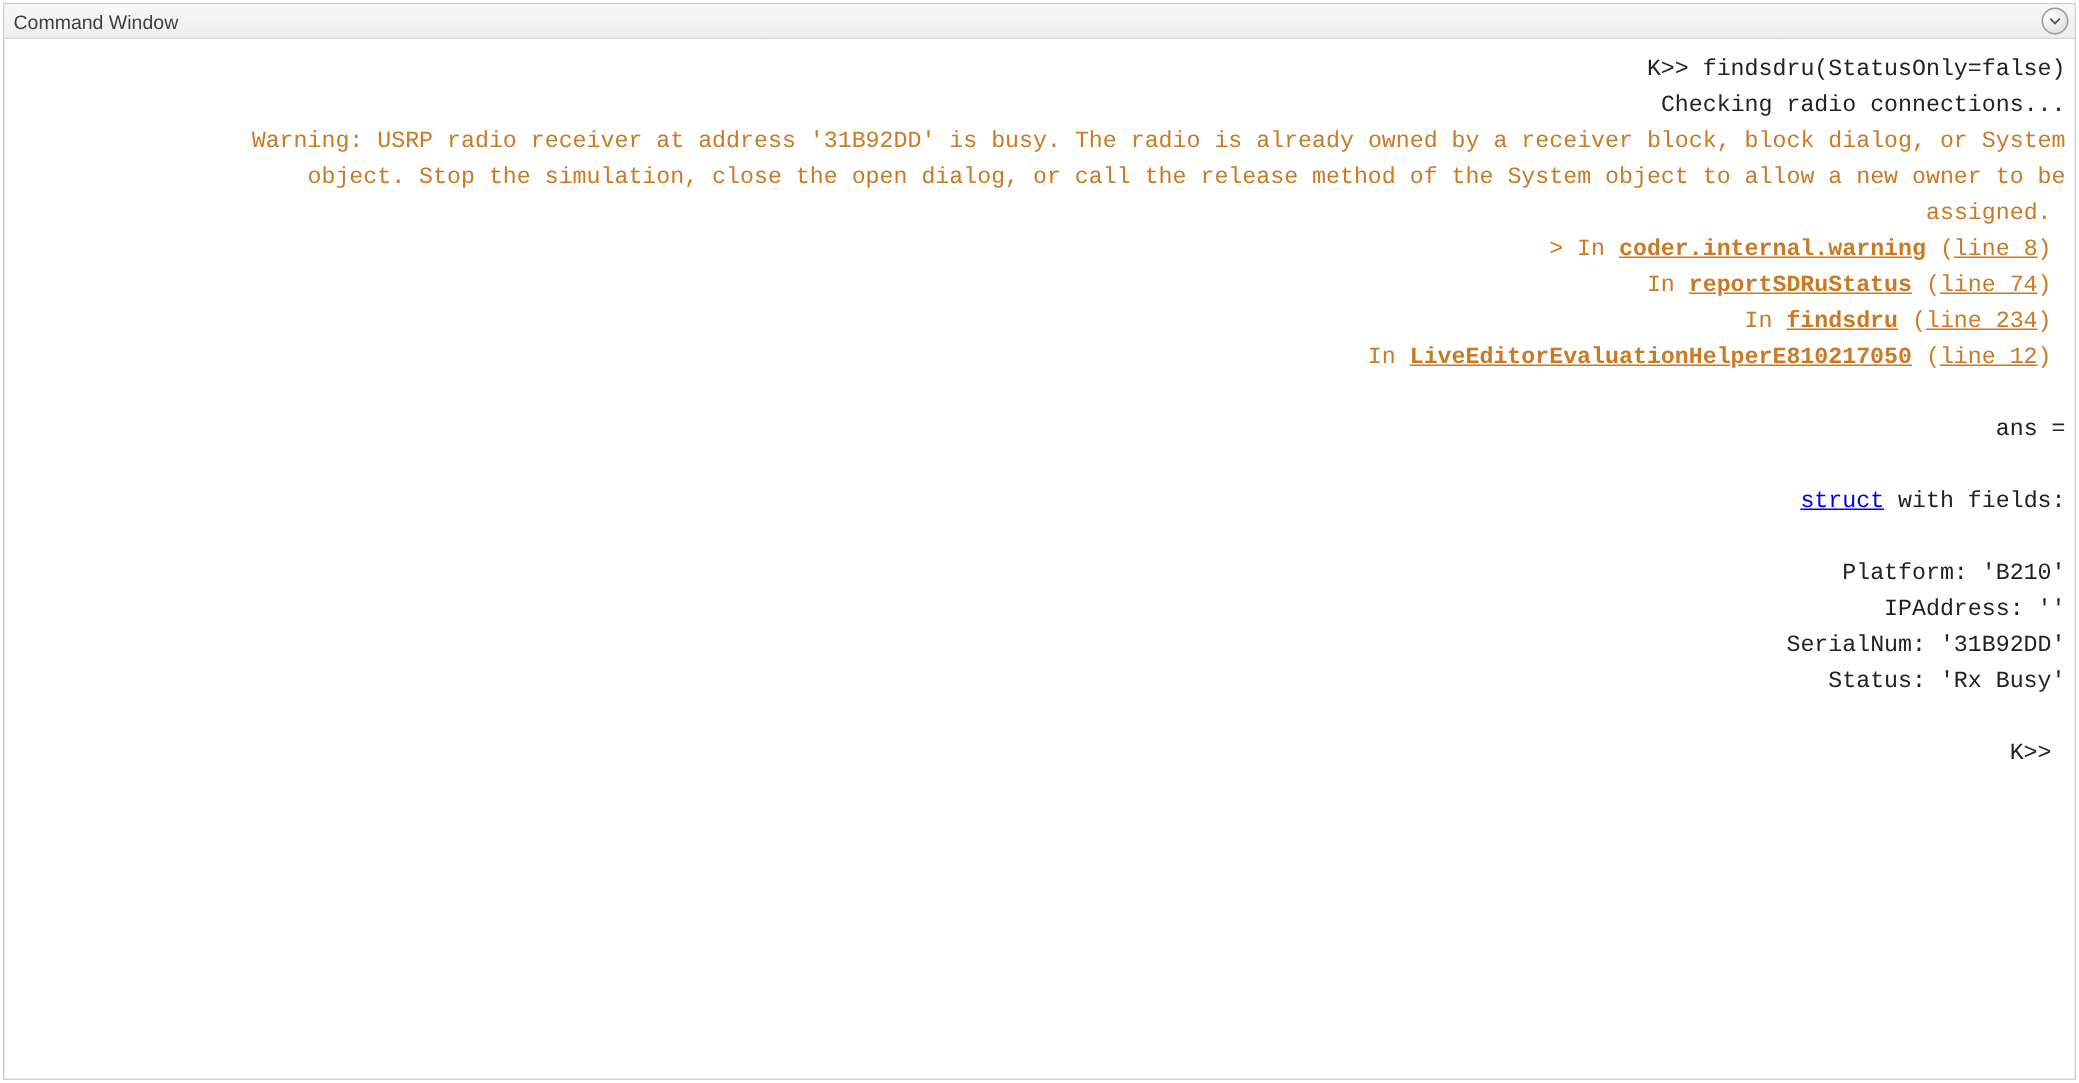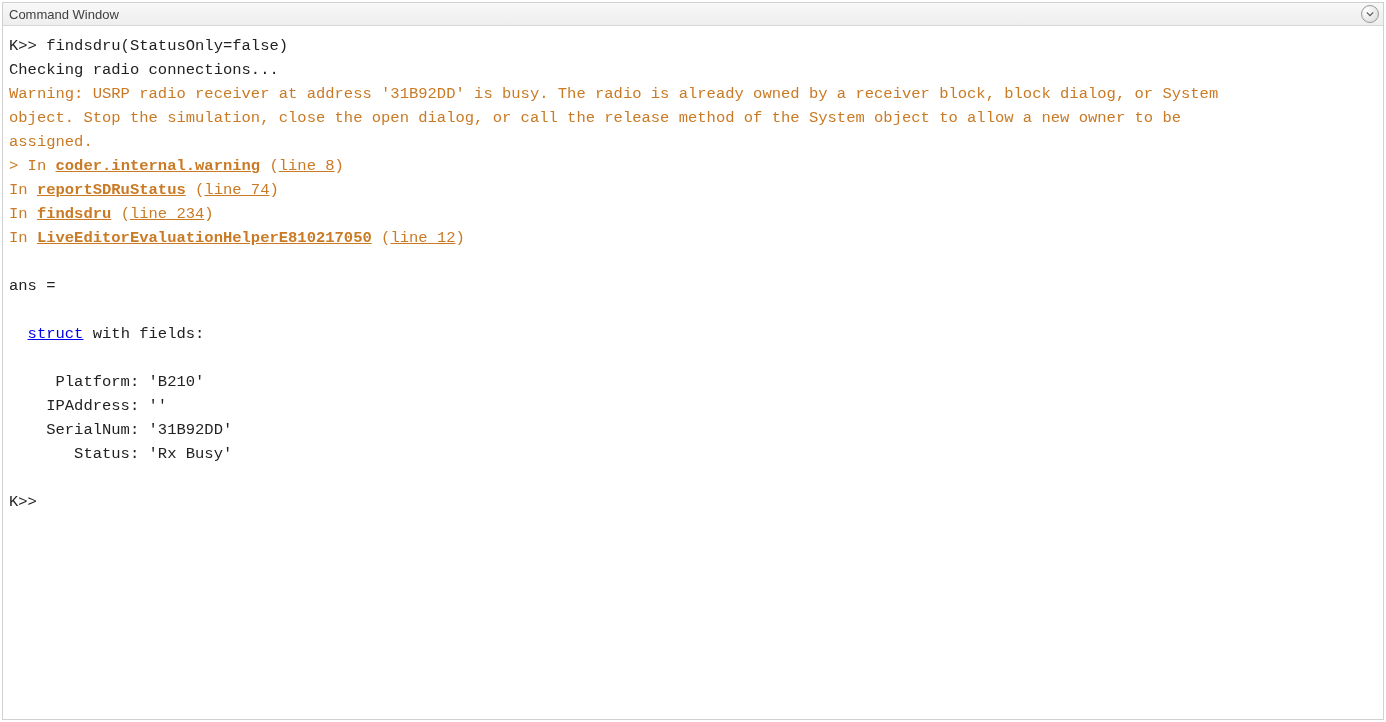--- a/index.html
+++ b/index.html
@@ -66,20 +66,21 @@
   }
   .content {
     flex: 1;
     padding: 8px 6px 6px 6px;
     font-family: Consolas, "Courier New", monospace;
     font-size: 15.5px;
     line-height: 24px;
     color: #222222;
     white-space: pre;
     overflow: auto;
+    text-align: right;
   }
   .warn { color: #ca7a24; }
   .link { color: #0000ee; text-decoration: underline; cursor: pointer; }
   .wlink { color: #ca7a24; text-decoration: underline; font-weight: bold; cursor: pointer; }
   .wlinkn { color: #ca7a24; text-decoration: underline; cursor: pointer; }
 </style>
 </head>
 <body>
 
 <div class="panel">

